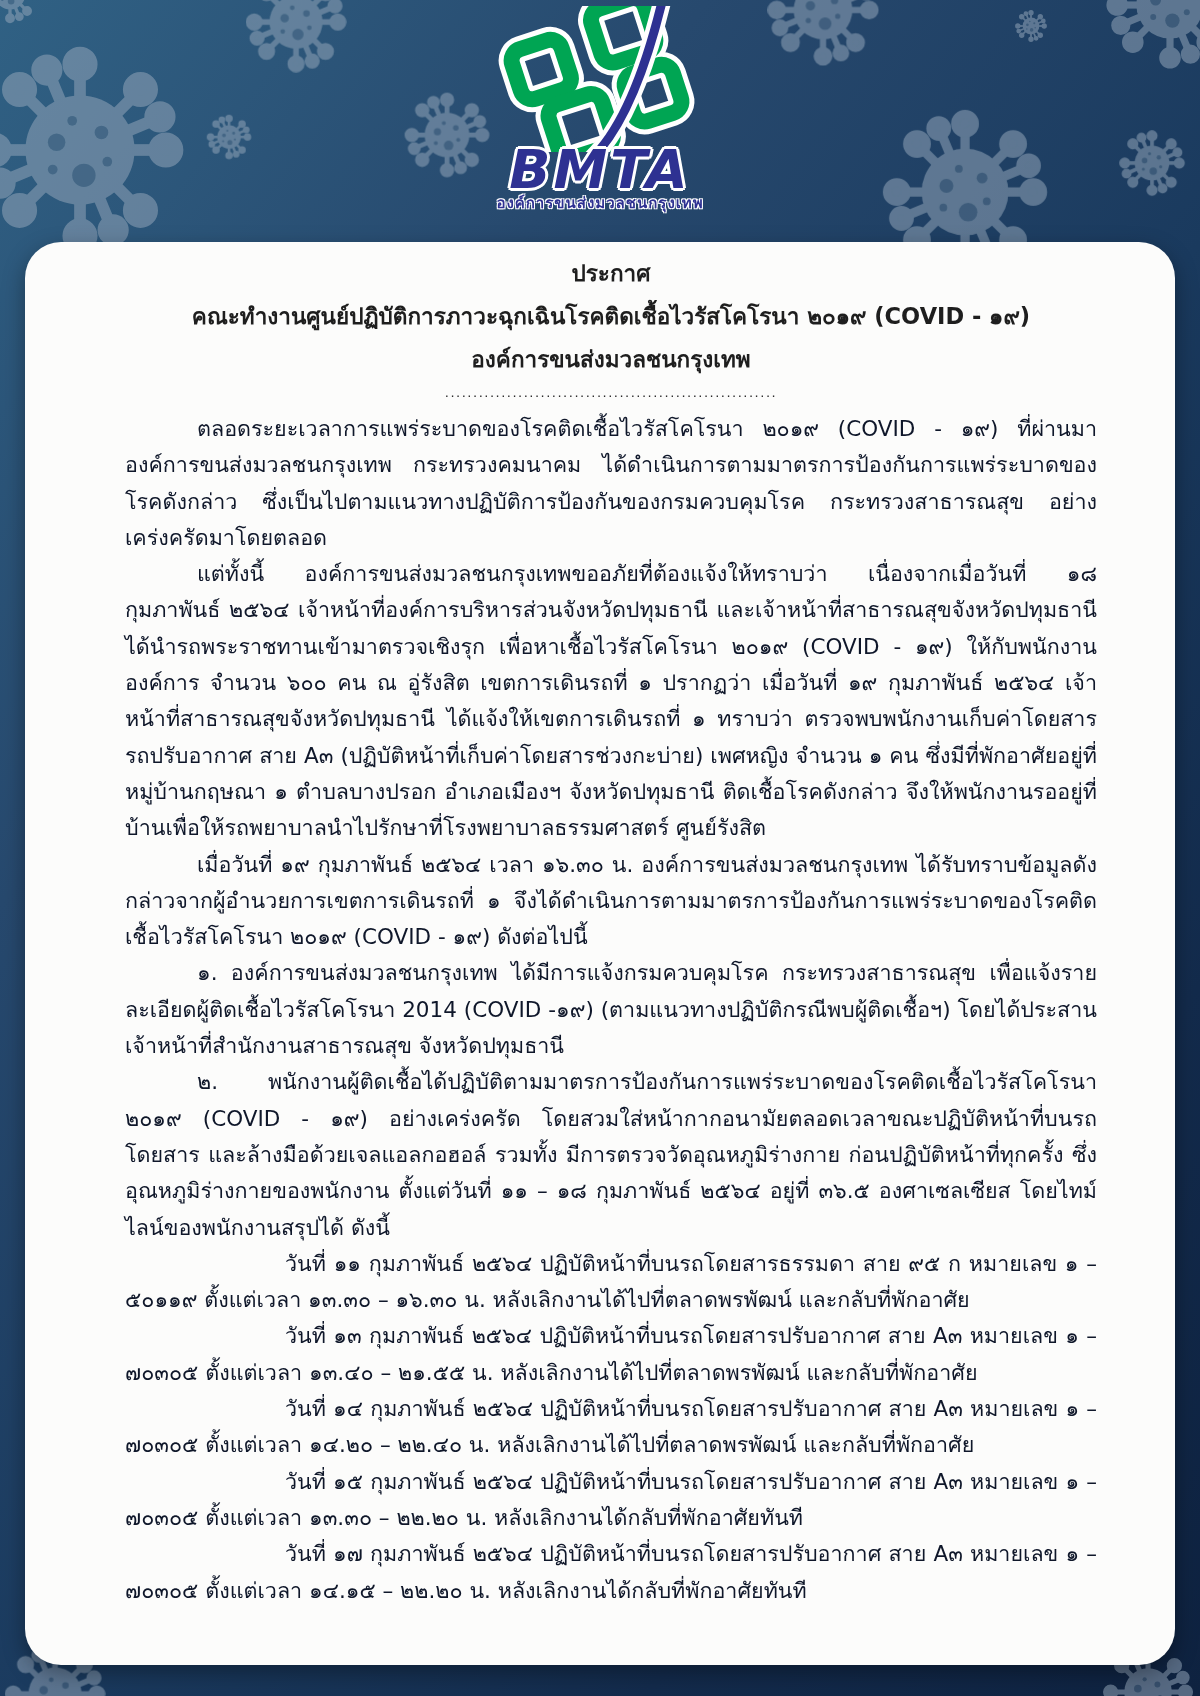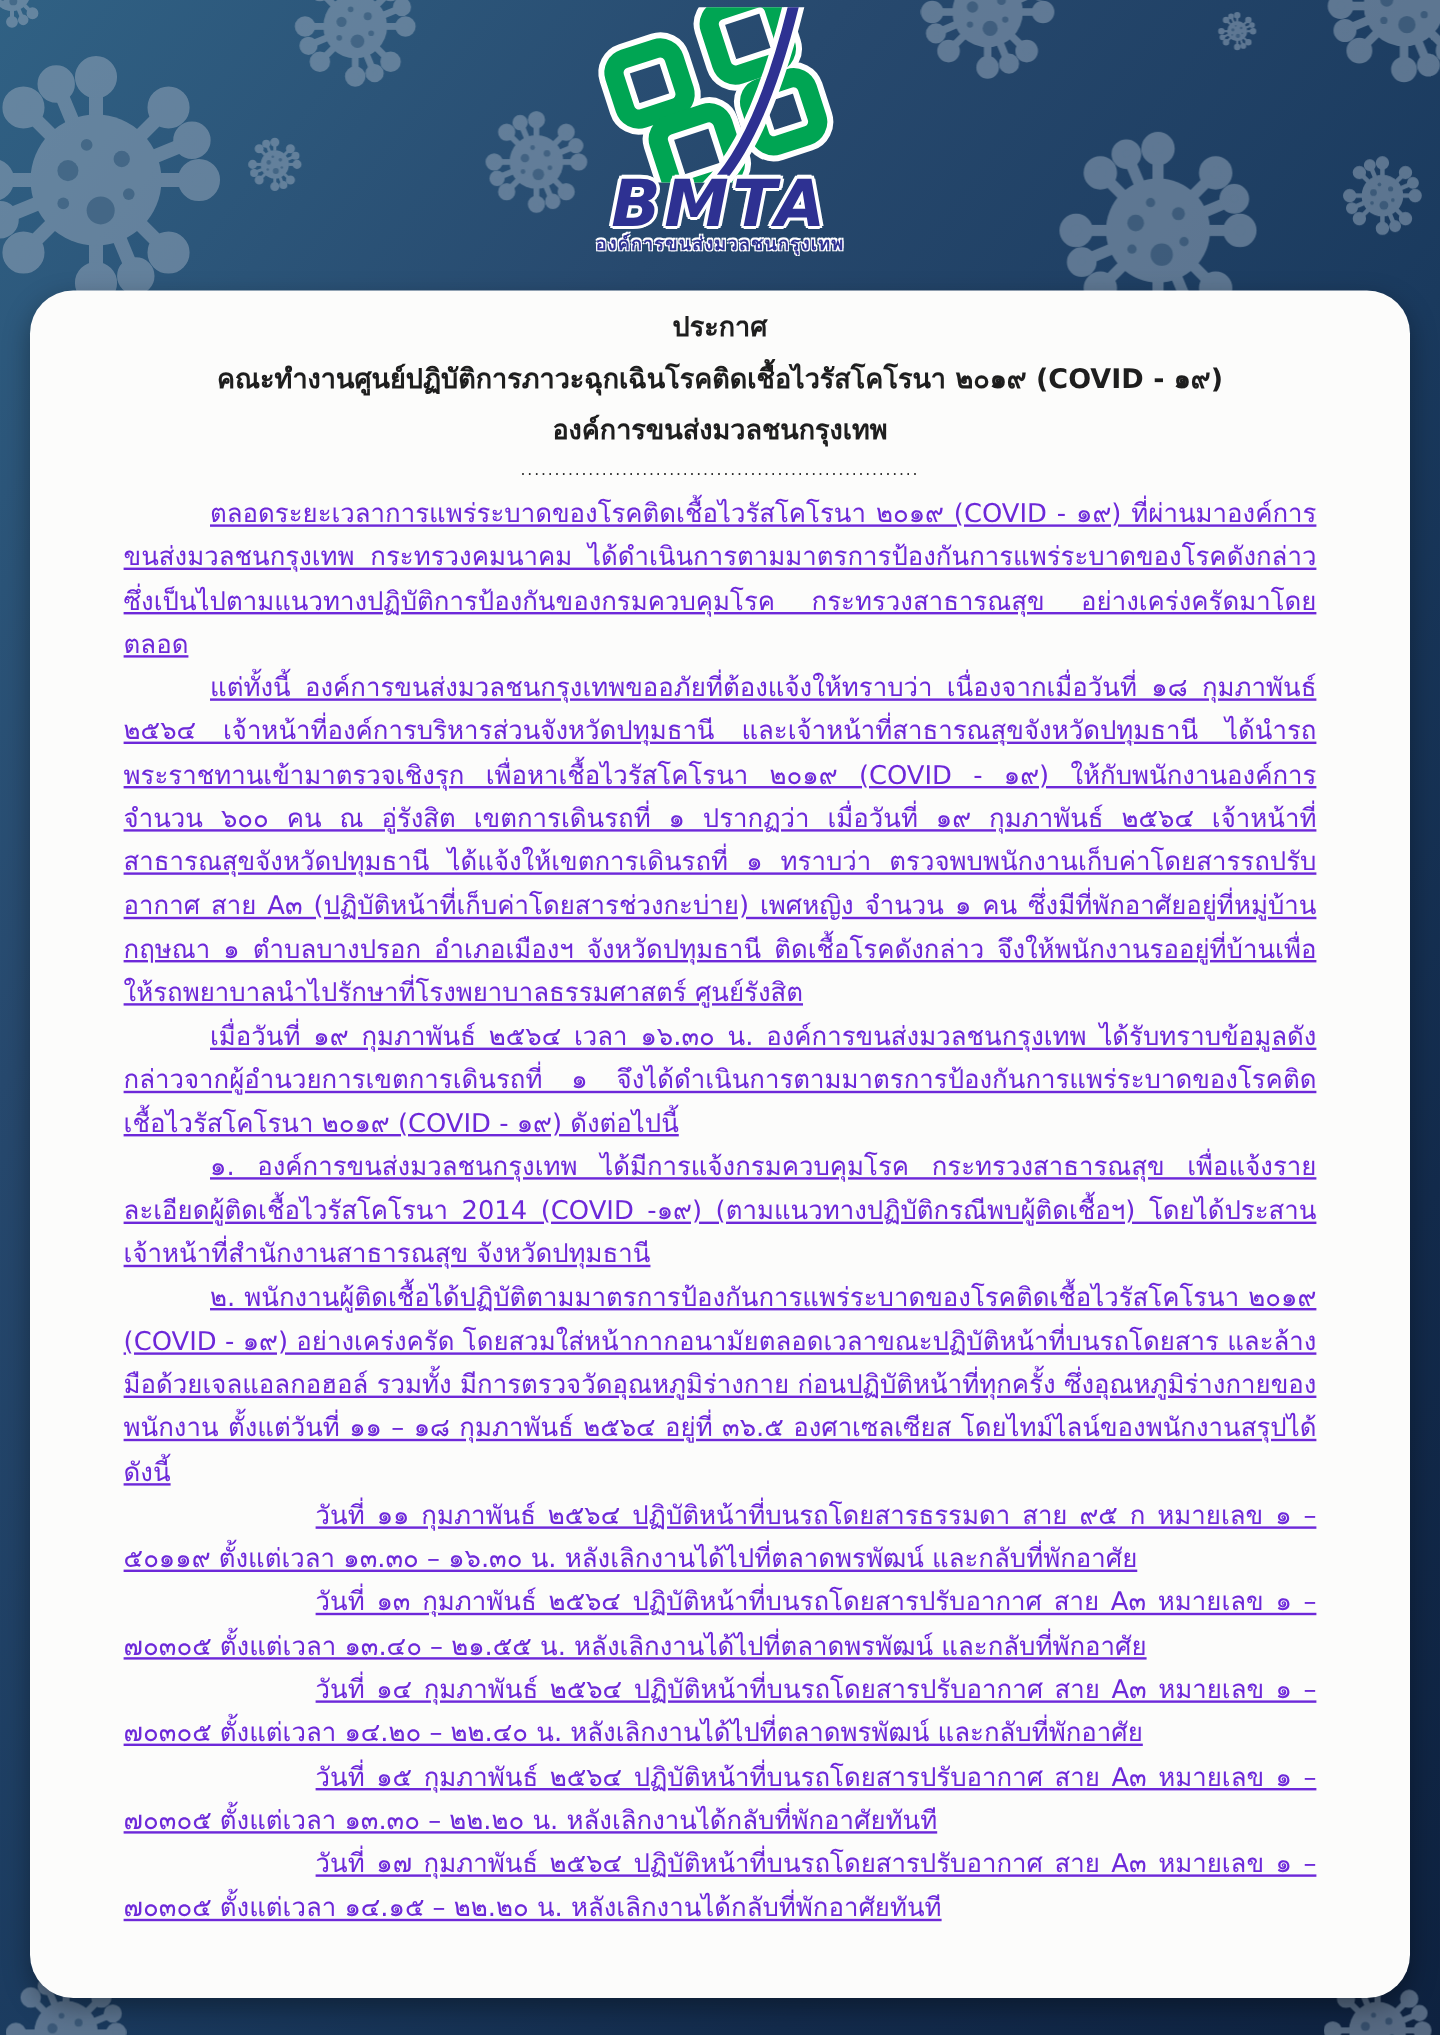--- a/index.html
+++ b/index.html
@@ -21,26 +21,26 @@
   }
   .brand-sub{
     font-size:15px;font-weight:bold;color:#2e3192;letter-spacing:1px;line-height:18px;
     text-shadow:-1px -1px 0 #fff,1px -1px 0 #fff,-1px 1px 0 #fff,1px 1px 0 #fff;
   }
 
   
   .card{
     position:absolute;left:25px;top:242px;width:1150px;height:1423px;
     background:#fcfcfb;border-radius:36px;box-sizing:border-box;
-    padding:10px 78px 0 78px;box-shadow:0 8px 22px rgba(0,0,0,.35);z-index:1;
+    padding:10px 78px 0 100px;box-shadow:0 8px 22px rgba(0,0,0,.35);z-index:1;
   }
   .doc-title{line-height:43px;font-size:22.5px;font-weight:bold;color:#1e1e1e;text-align:center;}
   .separator{text-align:center;color:#2a2a2a;font-size:13px;letter-spacing:1.5px;line-height:24px;height:24px;overflow:hidden;}
   .doc-body{margin-top:6px;}
-  .doc-body p.para{margin:0;font-size:21.5px;line-height:36.3px;color:#6d28d9;text-align:justify;text-decoration:underline;}
+  .doc-body p.para{margin:0;font-size:21.5px;line-height:36.3px;color:#0f172a;text-align:justify;}
   .doc-body p.indent-normal{text-indent:72px;}
   .doc-body p.indent-deep{text-indent:160px;}
 </style>
 </head>
 <body>
 
 <div class="page">
 
   <div class="virus-layer">
     <svg width="1200" height="1696" viewBox="0 0 1200 1696">

